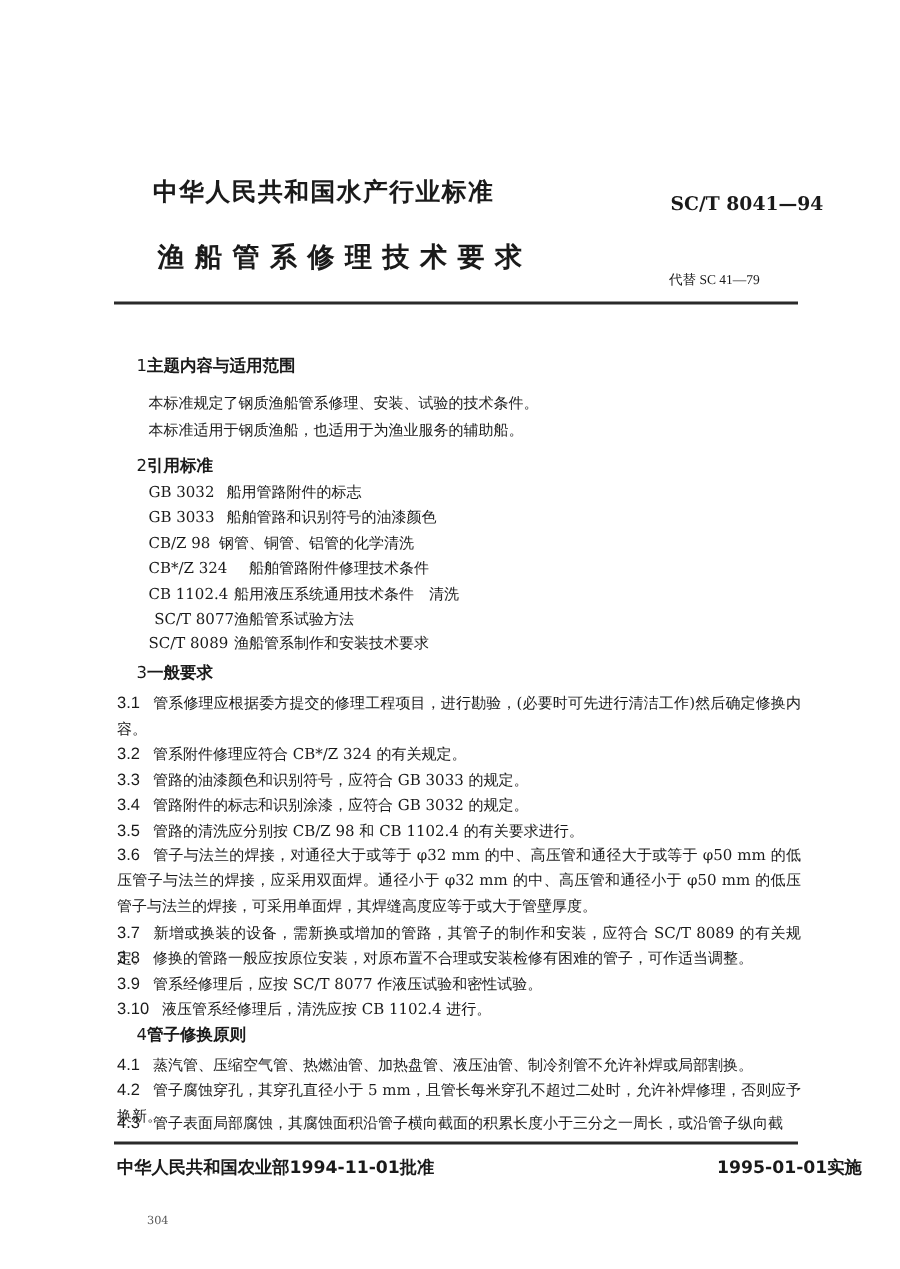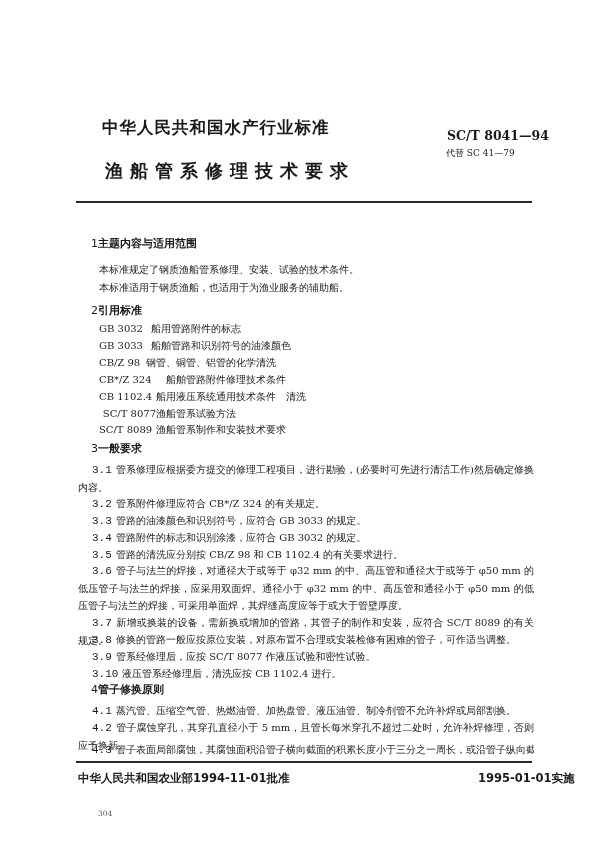--- a/index.html
+++ b/index.html
@@ -6,28 +6,28 @@
   body {
     width:600px; height:846px; background:#ffffff; position:relative; overflow:hidden;
     font-family:"DejaVu Serif", "Liberation Serif", serif; color:#1a1a1a;
   }
   .abs { position:absolute; white-space:nowrap; }
   .sans { font-family:"DejaVu Sans", "Liberation Sans", sans-serif; }
   .serif { font-family:"DejaVu Serif", "Liberation Serif", serif; }
   #hdr-org { left:102px; top:117px; font-size:16.5px; font-weight:bold; letter-spacing:1px; }
   #hdr-code { left:447px; top:128px; font-size:12.5px; font-weight:bold; }
   #hdr-title { left:105px; top:159px; font-size:18px; font-weight:bold; letter-spacing:7px; }
-  #hdr-replace { left:446px; top:147px; font-size:9px; }
+  #hdr-replace { left:446px; top:180px; font-size:9px;font-family:Liberation Serif, serif; }
   .rule { position:absolute; left:76px; width:456px; height:2px; background:#2a2a2a; }
   .h { font-size:11px; font-weight:bold;text-align:right; }
   .h .num { display:inline-block; width:20px; font-weight:normal; }
   .p { font-size:10px; line-height:14px; }
   .ref .code { display:inline-block; }
   .para { left:78px; width:456px; font-size:10px; line-height:17px; white-space:normal; text-align:justify; }
-  .para .pn { display:inline-block; min-width:24px; font-family:Liberation Mono, monospace; font-size:11px;margin-left:14px; }
+  .para .pn { display:inline-block; min-width:24px; font-family:Liberation Sans, sans-serif; font-size:11px; }
   .footer-left { left:78px; top:771px; font-size:11.5px; font-weight:bold; }
   .footer-right { left:478px; top:771px; font-size:11.5px; font-weight:bold; }
   #page-num { left:98px; top:809px; font-size:7.5px; color:#555; }
 </style>
 </head>
 <body>
 
 <div>
 
   <div id="hdr-org" class="abs sans">中华人民共和国水产行业标准</div>

